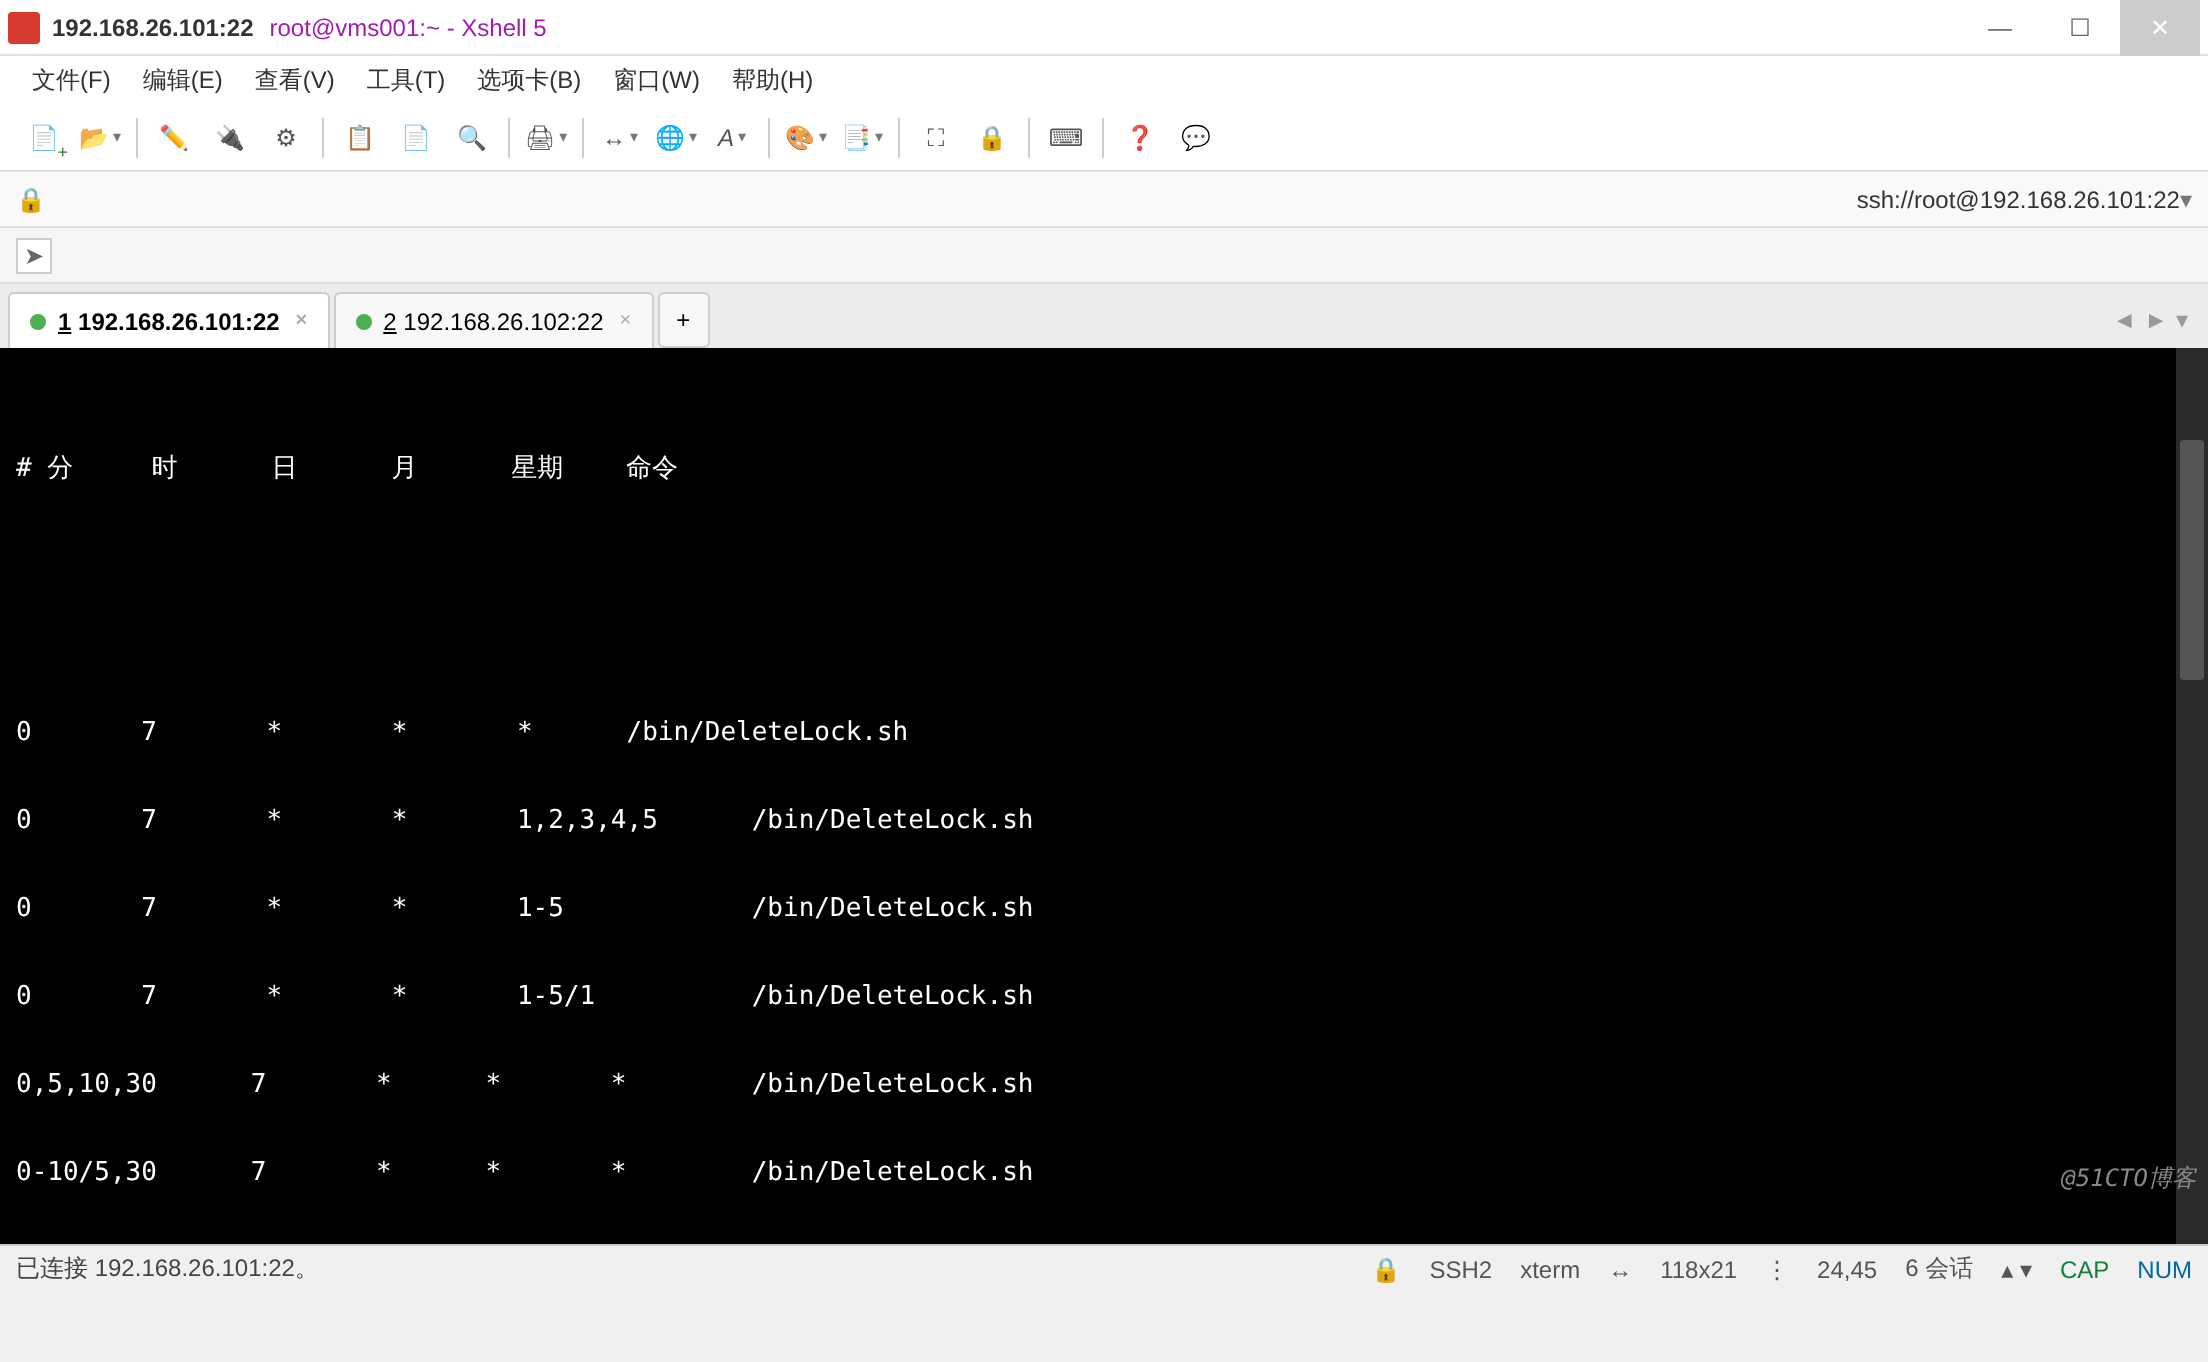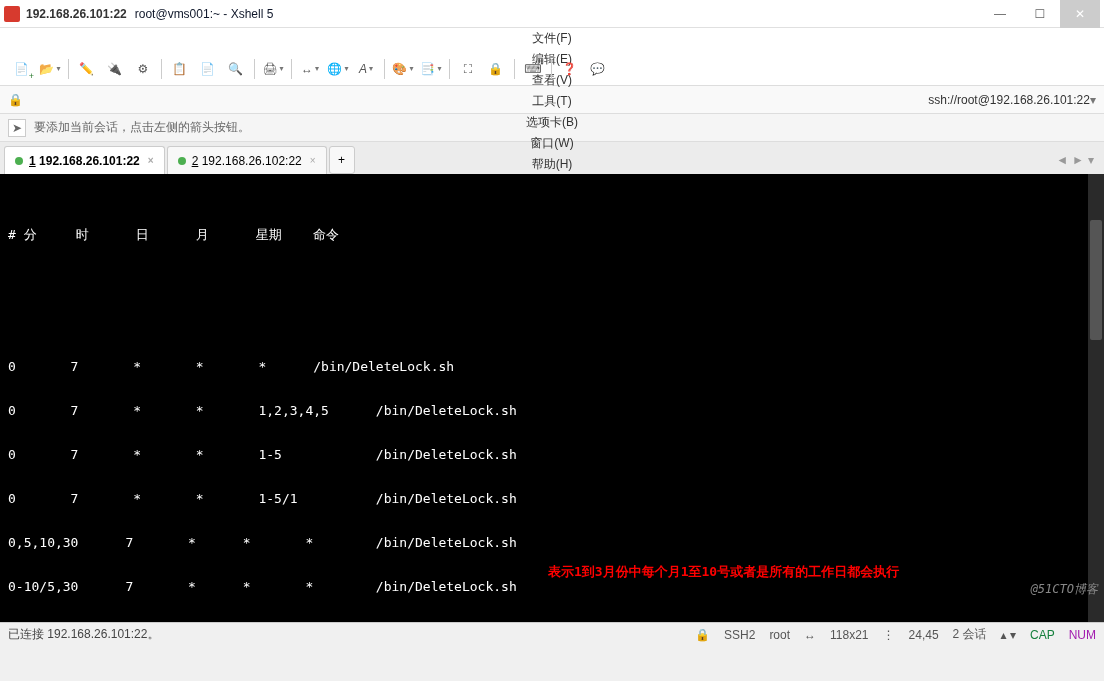--- a/index.html
+++ b/index.html
@@ -1,24 +1,24 @@
 <!DOCTYPE html>
 <html><head>
 <meta charset="utf-8">
 <style>
 * { box-sizing: border-box; margin: 0; padding: 0; }
 body { font-family: "Microsoft YaHei", Arial, sans-serif; font-size: 12px; background: #f0f0f0; width: 1104px; height: 681px; overflow: hidden; }
 .titlebar { height: 28px; background: #fff; display: flex; align-items: center; padding: 0 4px; border-bottom: 1px solid #e0e0e0; }
 .titlebar .icon-app { width: 16px; height: 16px; background: #d73a2e; border-radius: 2px; margin-right: 6px; }
 .titlebar .title-main { font-weight: bold; color: #333; }
-.titlebar .title-sub { color: #0f172a; margin-left: 8px; }
+.titlebar .title-sub { color: #a21caf; margin-left: 8px; }
 .titlebar .win-controls { margin-left: auto; display: flex; }
 .titlebar .win-btn { width: 40px; height: 28px; display: flex; align-items: center; justify-content: center; color: #666; cursor: pointer; }
 .titlebar .win-btn.close { background: #ccc; color: #fff; }
-.menubar { height: 24px; background: #fff; display: flex; align-items: center; padding: 0 8px; color: #333; flex-direction: column; }
+.menubar { height: 24px; background: #fff; display: flex; align-items: center; padding: 0 8px; color: #333; }
 .menu-item { padding: 2px 8px; cursor: pointer; }
 .toolbar { height: 34px; background: #fff; display: flex; align-items: center; padding: 0 8px; border-bottom: 1px solid #ddd; }
 .tool-btn { width: 20px; height: 20px; margin: 0 4px; display: inline-flex; align-items: center; justify-content: center; cursor: pointer; color: #555; position: relative; }
 .tool-sep { width: 1px; height: 20px; background: #ccc; margin: 0 4px; }
 .tool-dd::after { content: "▾"; font-size: 8px; color: #777; margin-left: 2px; }
 .addrbar { height: 28px; background: #f9f9f9; display: flex; align-items: center; padding: 0 8px; border-bottom: 1px solid #ddd; }
 .addrbar .lock { margin-right: 6px; color: #666; }
 .addrbar .url { color: #333; flex: 1; text-align: right; }
 .addrbar .dd { color: #777; }
 .infobar { height: 28px; background: #f5f5f5; display: flex; align-items: center; padding: 0 8px; border-bottom: 1px solid #ddd; color: #666; }
@@ -101,21 +101,20 @@
 </div>
 
 <div class="addrbar">
   <span class="lock">🔒</span>
   <span class="url">ssh://root@192.168.26.101:22</span>
   <span class="dd">▾</span>
 </div>
 
 <div class="infobar">
   <div class="arrow-btn">➤</div>
-  <span>要添加当前会话，点击左侧的箭头按钮。</span>
 </div>
 
 <div class="tabbar">
   <div class="tab active">
     <span class="dot green"></span>
     <span class="underline">1</span>&nbsp;<span>192.168.26.101:22</span>
     <span class="close-x">×</span>
   </div>
   <div class="tab">
     <span class="dot green"></span>
@@ -132,41 +131,37 @@
 
 <div class="terminal">
   <div class="line"># 分     时      日      月      星期    命令</div>
   <div class="line">&nbsp;</div>
   <div id="term-lines"><div class="line">0       7       *       *       *      /bin/DeleteLock.sh</div><div class="line">&nbsp;</div><div class="line">0       7       *       *       1,2,3,4,5      /bin/DeleteLock.sh</div><div class="line">&nbsp;</div><div class="line">0       7       *       *       1-5            /bin/DeleteLock.sh</div><div class="line">&nbsp;</div><div class="line">0       7       *       *       1-5/1          /bin/DeleteLock.sh</div><div class="line">&nbsp;</div><div class="line">0,5,10,30      7       *      *       *        /bin/DeleteLock.sh</div><div class="line">&nbsp;</div><div class="line">0-10/5,30      7       *      *       *        /bin/DeleteLock.sh</div><div class="line">&nbsp;</div><div class="line">0       7       *       1-3     1-5    /bin/DeleteLock.sh</div></div>
   
   
   
   
 
-  <div class="annotation">
-    <div>表示1到3月份中每个月1至10号或者是所有的工作日都会执行</div>
-    
-  </div>
 
 
   <div class="scrollbar">
     <div class="thumb"></div>
   </div>
 
   <div class="watermark">@51CTO博客</div>
 </div>
 
 <div class="statusbar">
   <span class="sect">已连接 192.168.26.101:22。</span>
   <div class="right">
     <span>🔒</span>
     <span>SSH2</span>
-    <span>root</span>
+    <span>xterm</span>
     <span>↔</span>
     <span>118x21</span>
     <span>⋮</span>
     <span>24,45</span>
-    <span>2 会话</span>
+    <span>6 会话</span>
     <span>▴ ▾</span>
     <span style="color:#15803d">CAP</span>
-    <span style="color:#a21caf">NUM</span>
+    <span style="color:#0369a1">NUM</span>
   </div>
 </div>
 
 </body></html>

